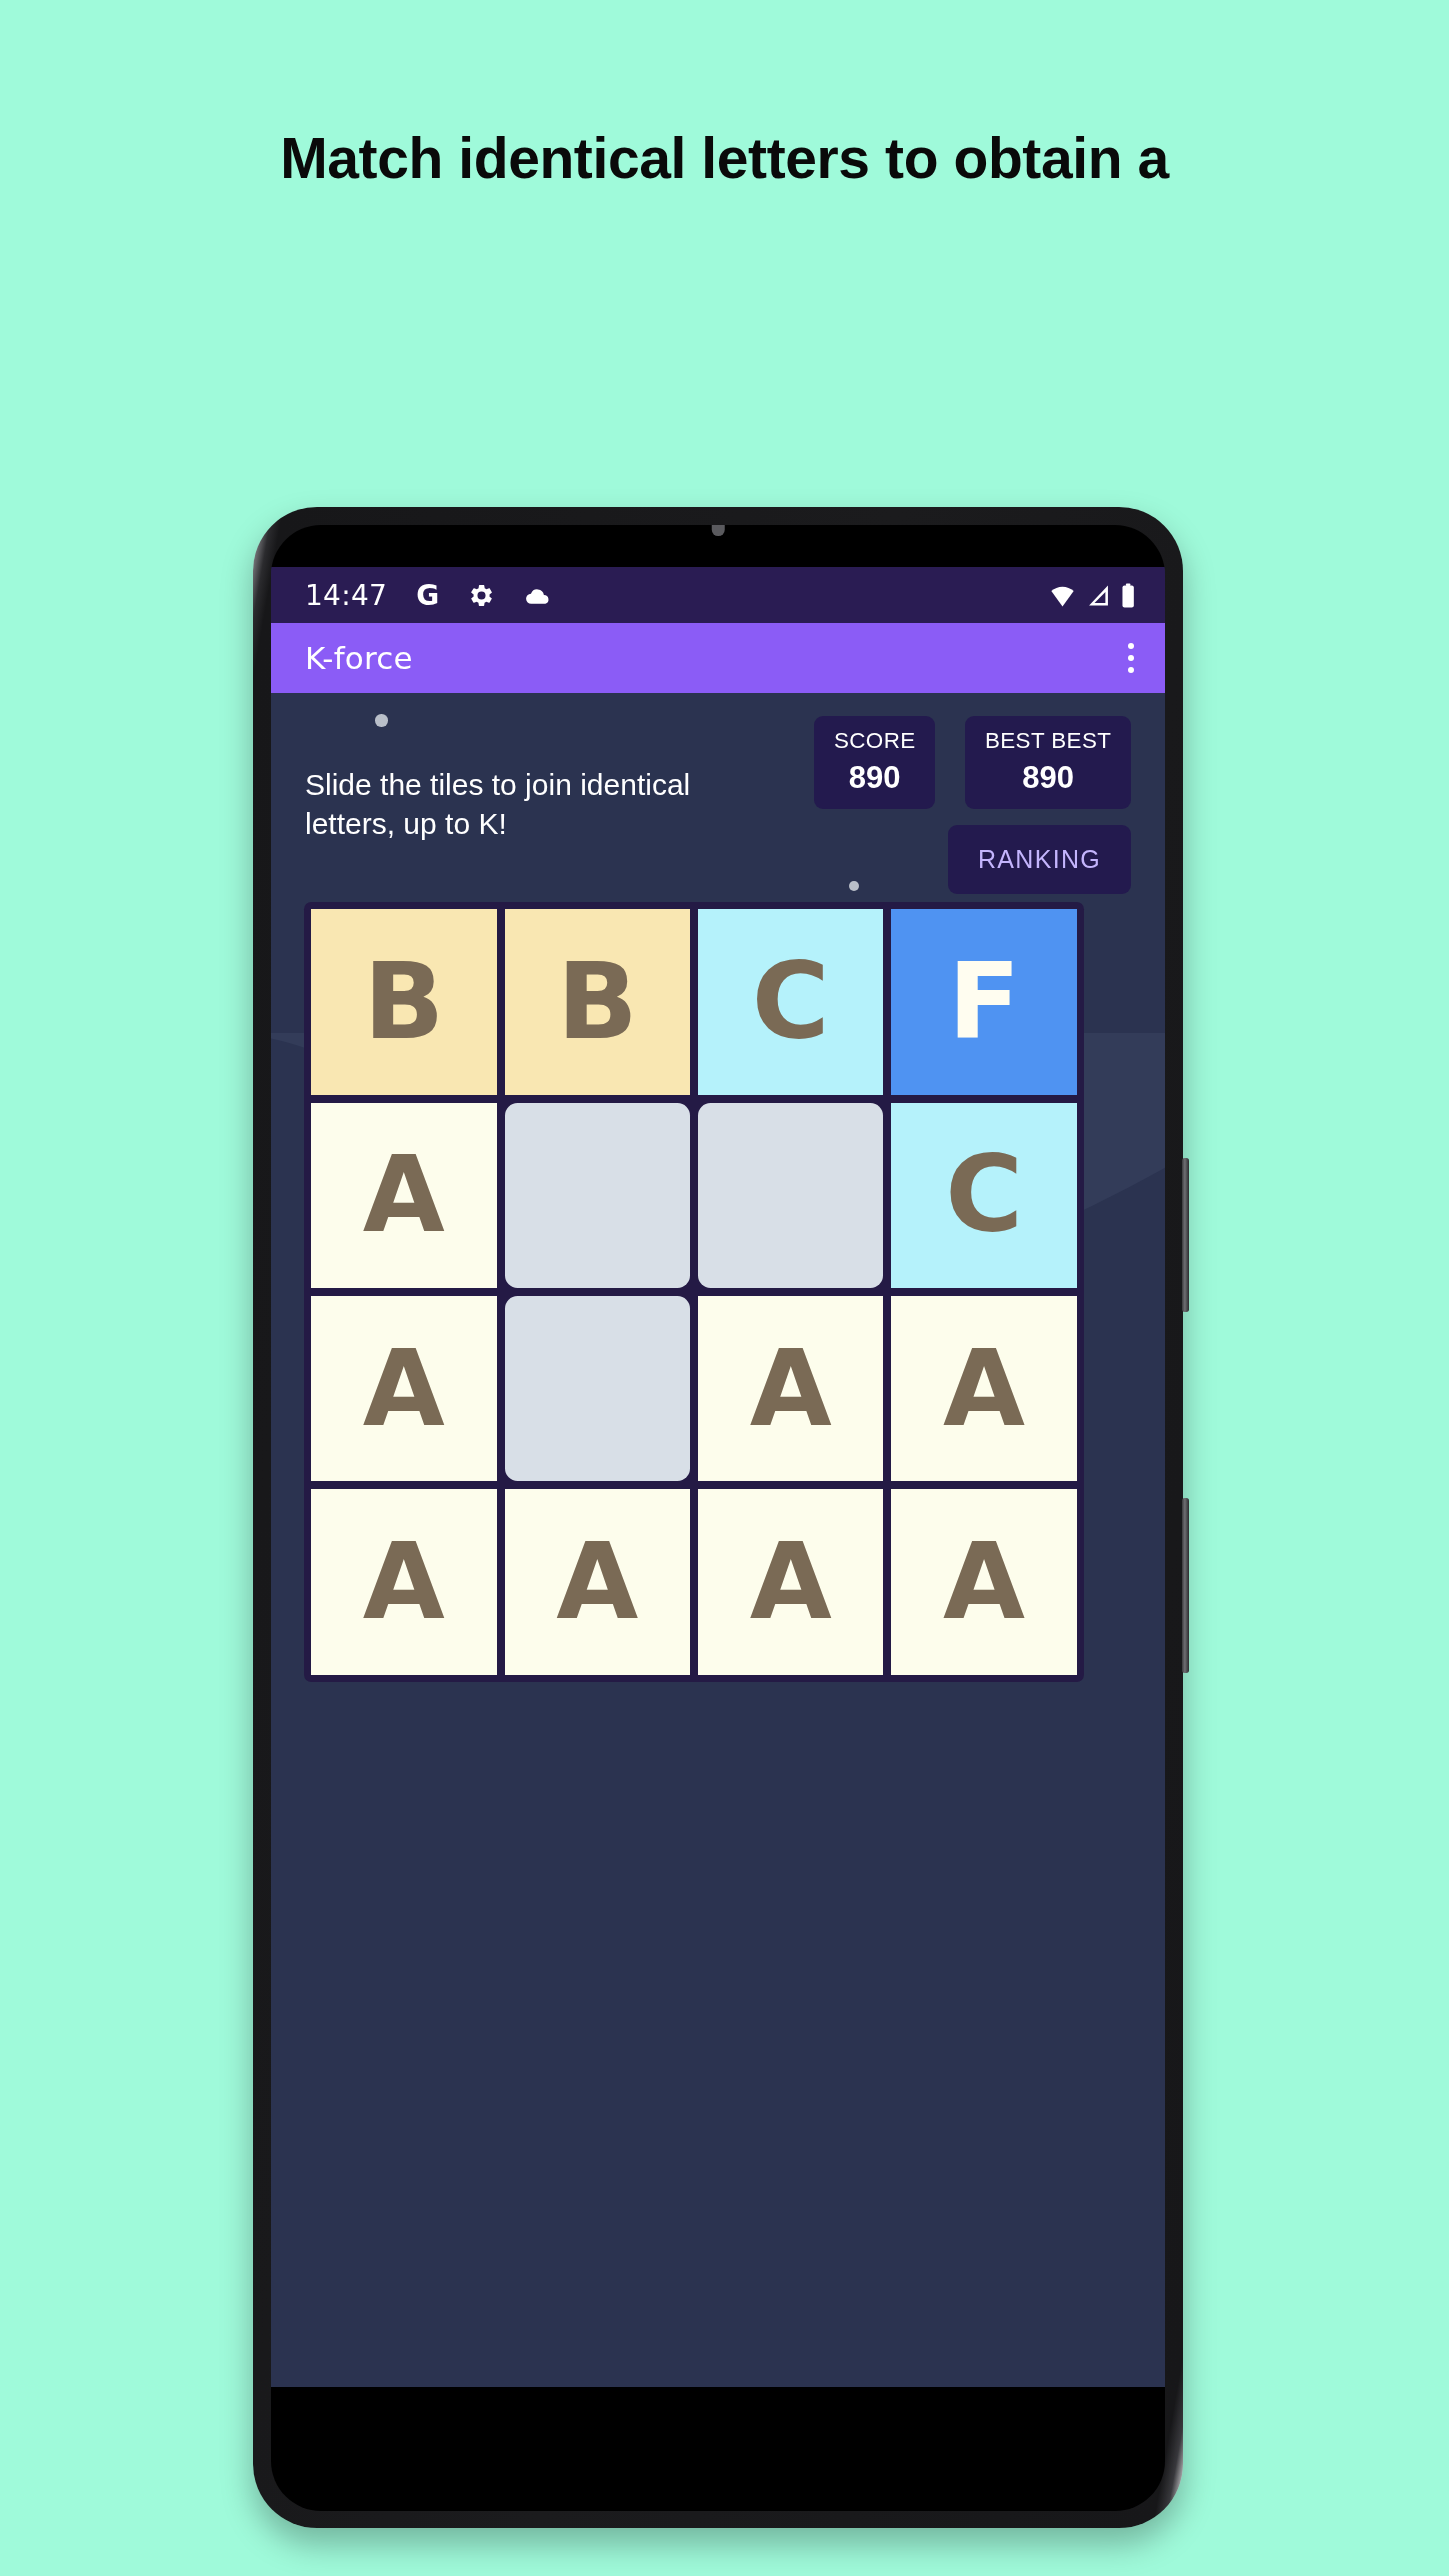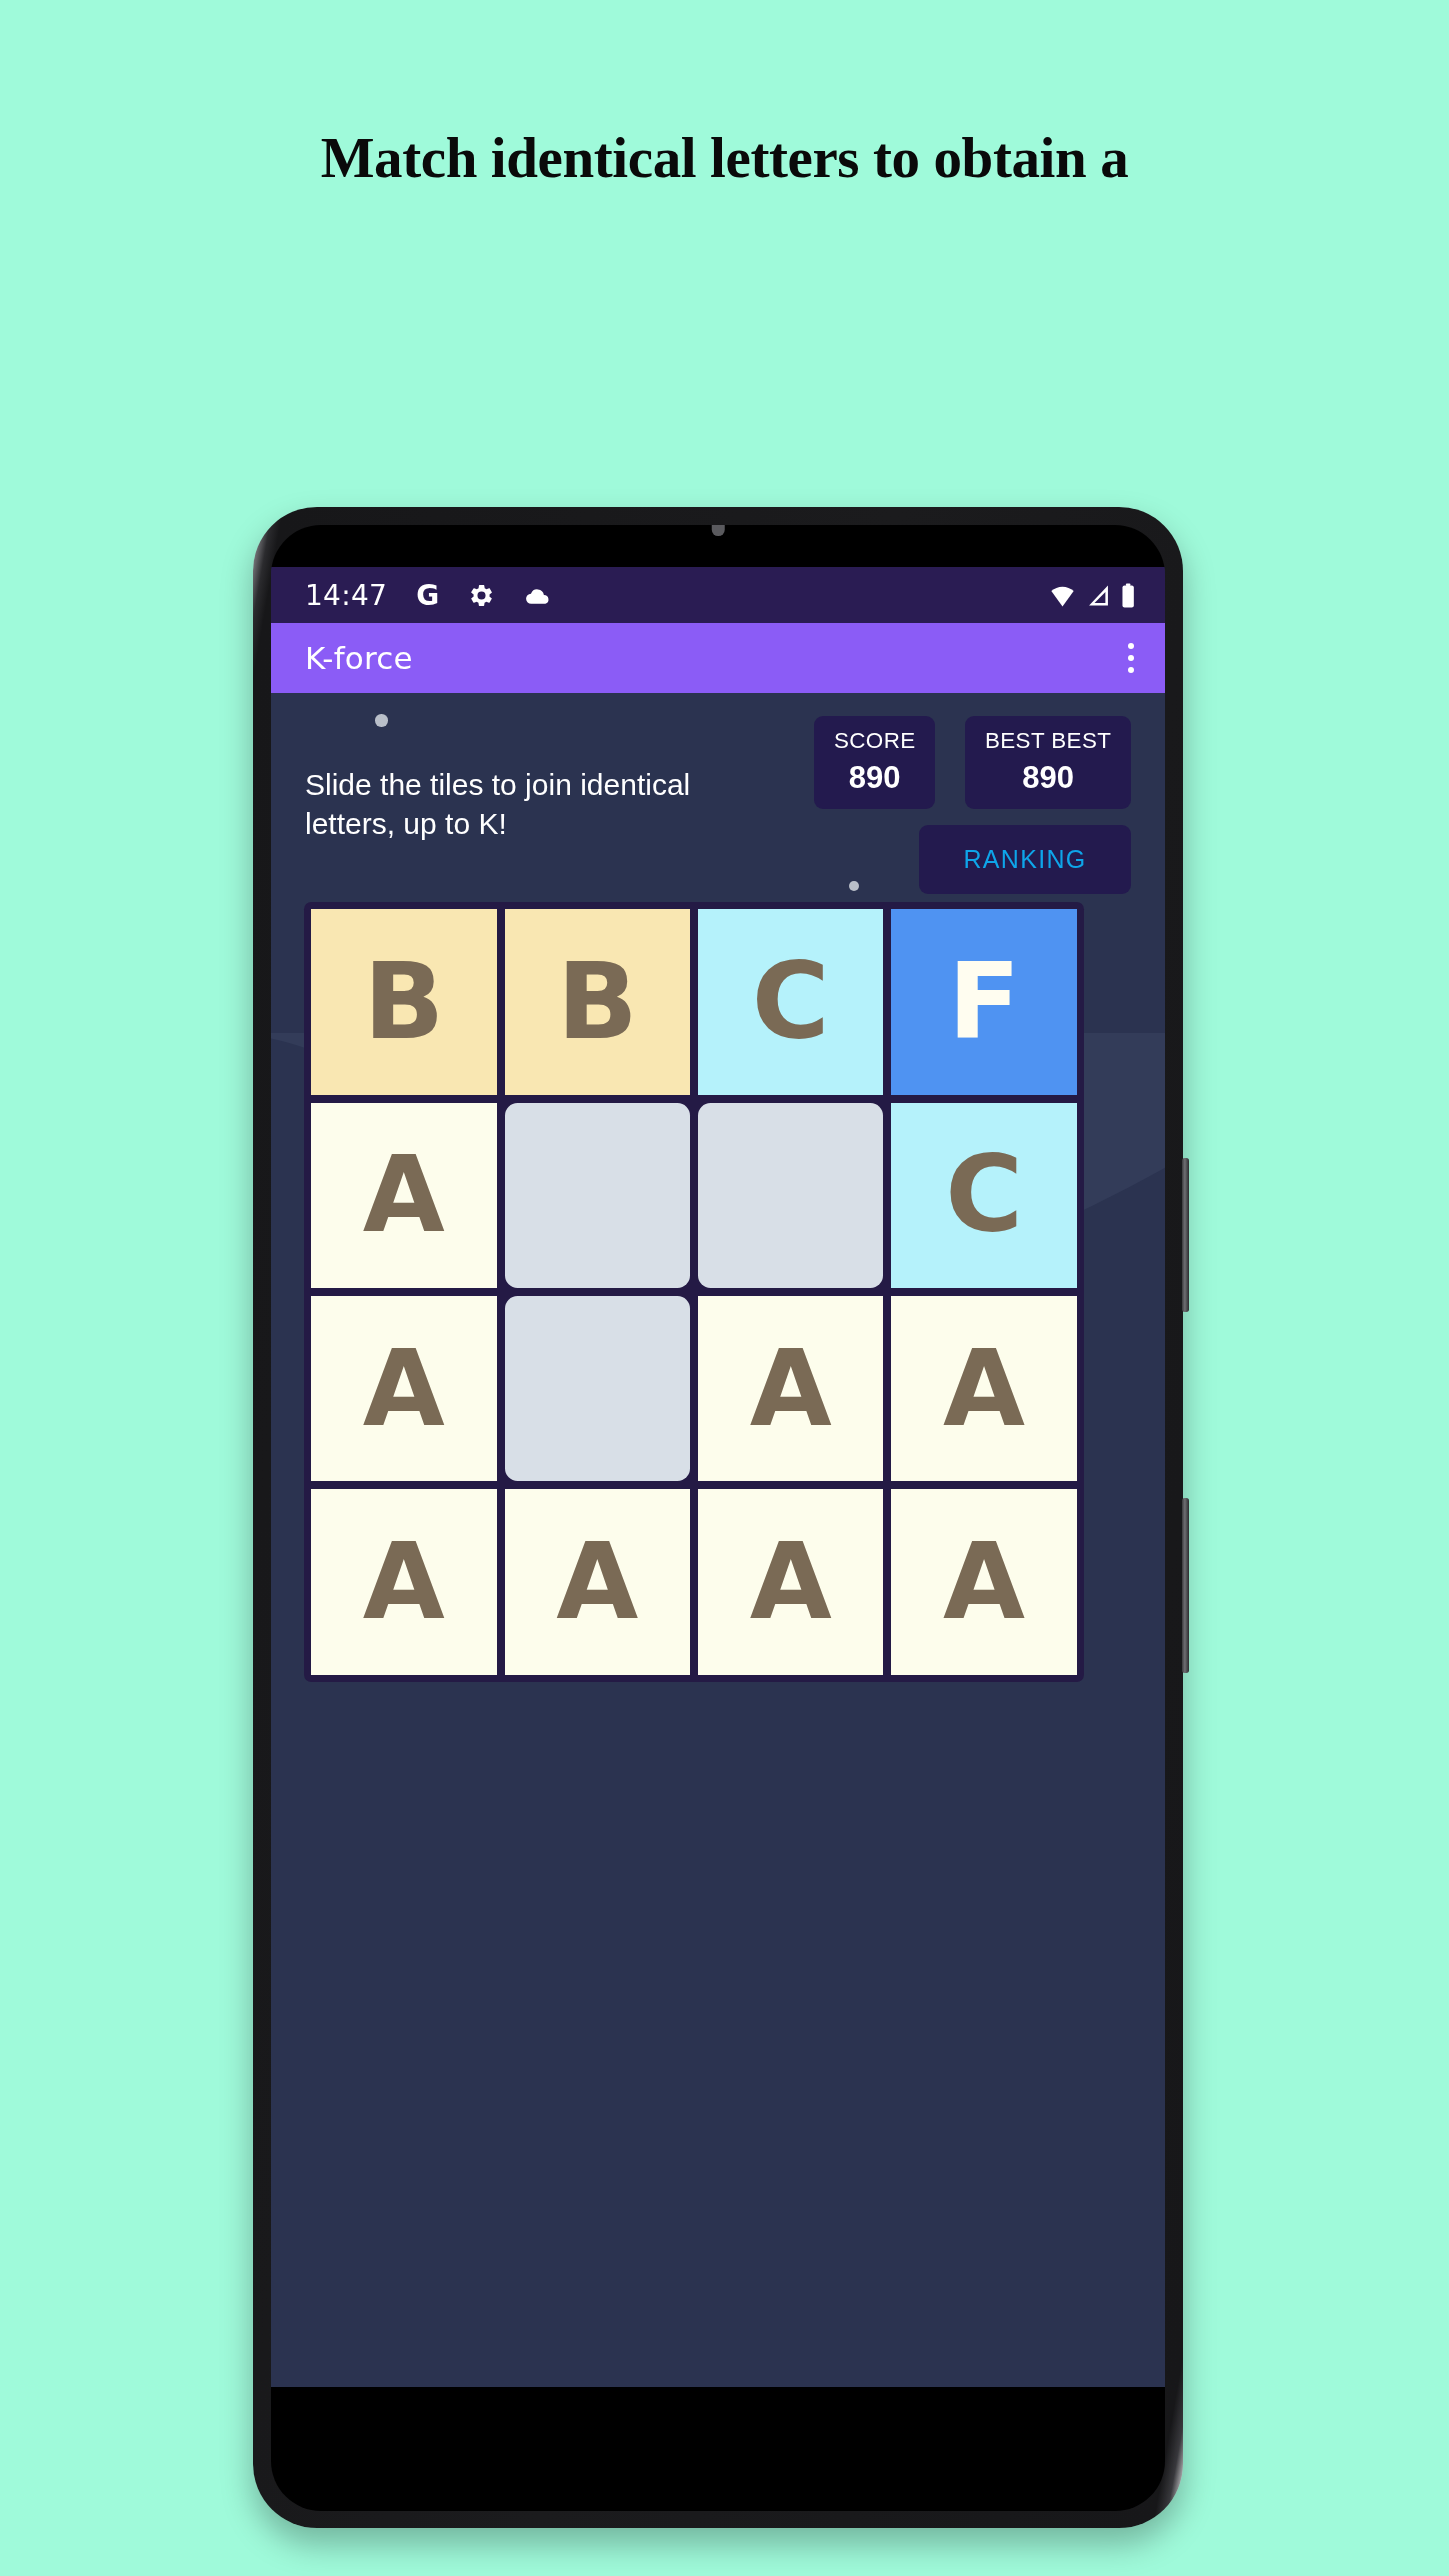--- a/index.html
+++ b/index.html
@@ -20,21 +20,21 @@
     background: #9ffada;
   }
 
   
   .promo-heading {
     position: absolute;
     left: 0;
     top: 125px;
     width: 1449px;
     text-align: center;
-    font-family: Liberation Serif, serif;
+    font-family: Liberation Sans, sans-serif;
     font-weight: bold;
     font-size: 57px;
     line-height: 1.16;
     color: #0a0a0a;
     letter-spacing: -0.4px;
     padding: 0 89px;
     box-sizing: border-box;
   }
   .promo-heading .ln {
     display: block;
@@ -246,24 +246,24 @@
   }
   .score-box .val {
     color: #ffffff;
     font-size: 31px;
     font-weight: bold;
     margin-top: 9px;
     line-height: 1;
   }
   #ranking-btn {
     margin-top: 16px;
-    width: 212px;
+    width: 183px;
     background: #231a4e;
     border-radius: 9px;
-    color: #0ea5e9;
+    color: #c4b5fd;
     font-size: 25px;
     letter-spacing: 1.3px;
     text-align: center;
     padding: 19.7px 0 20.6px 0;
   }
 
   
   #grid-dot {
     position: absolute;
     left: 578px;

